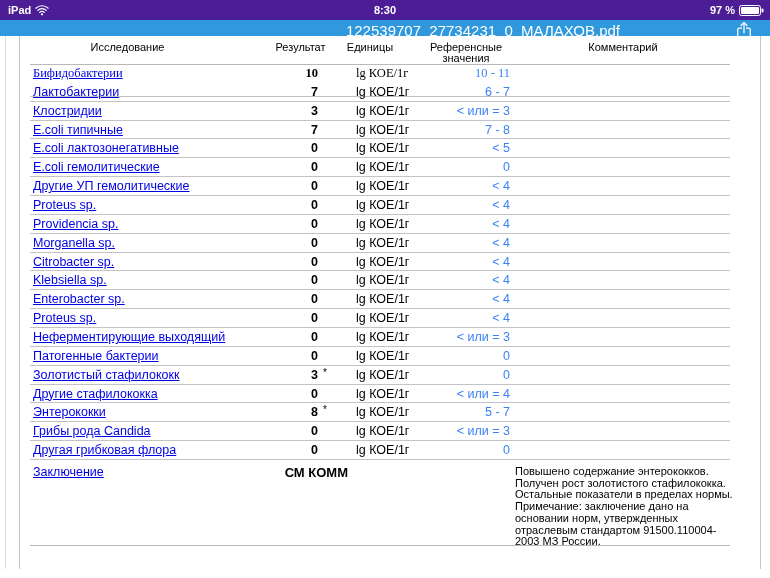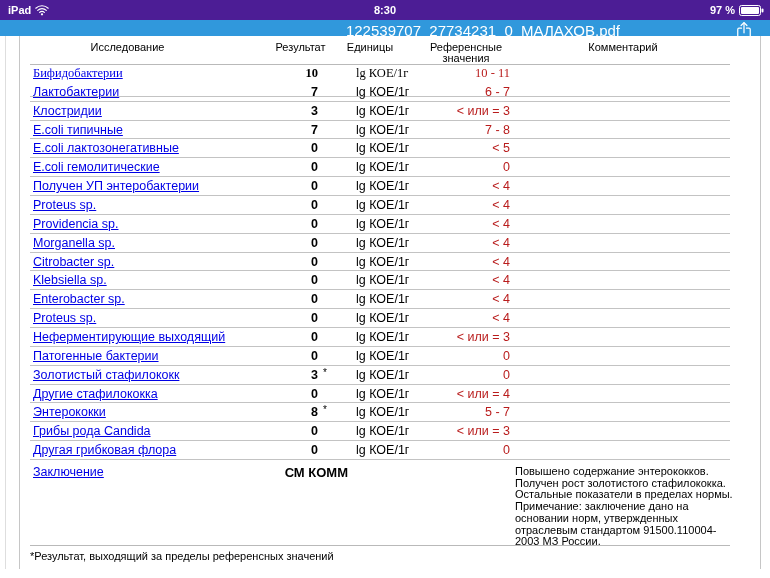--- a/index.html
+++ b/index.html
@@ -32,21 +32,21 @@
   .vline-faint { position:absolute; top:0; bottom:0; width:1px; background:#dedede; }
 
   .hdr { position:absolute; font-size:11px; color:#000; text-align:center; line-height:11px; }
   .hdr-rule { position:absolute; left:30px; width:700px; height:1px; background:#b9b9b9; }
 
   .trow { position:absolute; left:30px; width:700px; height:19px; border-bottom:1px solid #c3c3c3; font-size:12.5px; }
   .cell-name { position:absolute; left:3px; top:2px; color:#0000e6; text-decoration:underline; white-space:nowrap; cursor:pointer; }
   .cell-result { position:absolute; left:230px; top:2px; width:58px; text-align:right; font-weight:bold; color:#000; }
   .cell-flag { position:absolute; left:293px; top:1px; font-size:10px; color:#000; }
   .cell-units { position:absolute; left:306px; top:2px; color:#000; white-space:nowrap;margin-left:20px; }
-  .cell-ref { position:absolute; left:380px; top:2px; width:100px; text-align:right; color:#b91c1c; white-space:nowrap; }
+  .cell-ref { position:absolute; left:380px; top:2px; width:100px; text-align:right; color:#3b82f6; white-space:nowrap; }
 
   .concl { position:absolute; left:30px; top:424px; width:700px; height:86px; border-bottom:1px solid #b9b9b9; font-size:12.5px; }
   .concl-name { position:absolute; left:3px; top:5px; color:#0000e6; text-decoration:underline; cursor:pointer; }
   .concl-result { position:absolute; left:200px; top:5px; width:118px; text-align:right; font-weight:bold; font-size:13px; color:#000; }
   .concl-comment { position:absolute; left:485px; top:6px; width:222px; font-size:11px; line-height:11.7px; color:#000; }
 
   .footnote { position:absolute; left:30px; top:514px; font-size:11px; color:#000; }
 </style>
 </head>
 <body>
@@ -132,21 +132,21 @@
           <span class="cell-units">lg КОЕ/1г</span>
           <span class="cell-ref">&lt; 5</span>
         </div>
         <div class="trow" style="top: 122.3px; height: 18.86px;">
           <span class="cell-name">E.coli гемолитические</span>
           <span class="cell-result">0</span>
           <span class="cell-units">lg КОЕ/1г</span>
           <span class="cell-ref">0</span>
         </div>
         <div class="trow" style="top: 141.16px; height: 18.86px;">
-          <span class="cell-name">Получен УП энтеробактерии</span>
+          <span class="cell-name">Другие УП гемолитические</span>
           <span class="cell-result">0</span>
           <span class="cell-units">lg КОЕ/1г</span>
           <span class="cell-ref">&lt; 4</span>
         </div>
         <div class="trow" style="top: 160.02px; height: 18.86px;">
           <span class="cell-name">Proteus sp.</span>
           <span class="cell-result">0</span>
           <span class="cell-units">lg КОЕ/1г</span>
           <span class="cell-ref">&lt; 4</span>
         </div>
@@ -231,16 +231,15 @@
           <span class="cell-ref">0</span>
         </div>
       </div>
 
     <div class="concl">
       <span class="concl-name">Заключение</span>
       <span class="concl-result">СМ КОММ</span>
       <span class="concl-comment">Повышено содержание энтерококков. Получен рост золотистого стафилококка. Остальные показатели в пределах нормы. Примечание: заключение дано на основании норм, утвержденных отраслевым стандартом 91500.110004-2003 МЗ России.</span>
     </div>
 
-    <div class="footnote">*Результат, выходящий за пределы референсных значений</div>
   </div>
 
 </div>
 
 </body></html>

